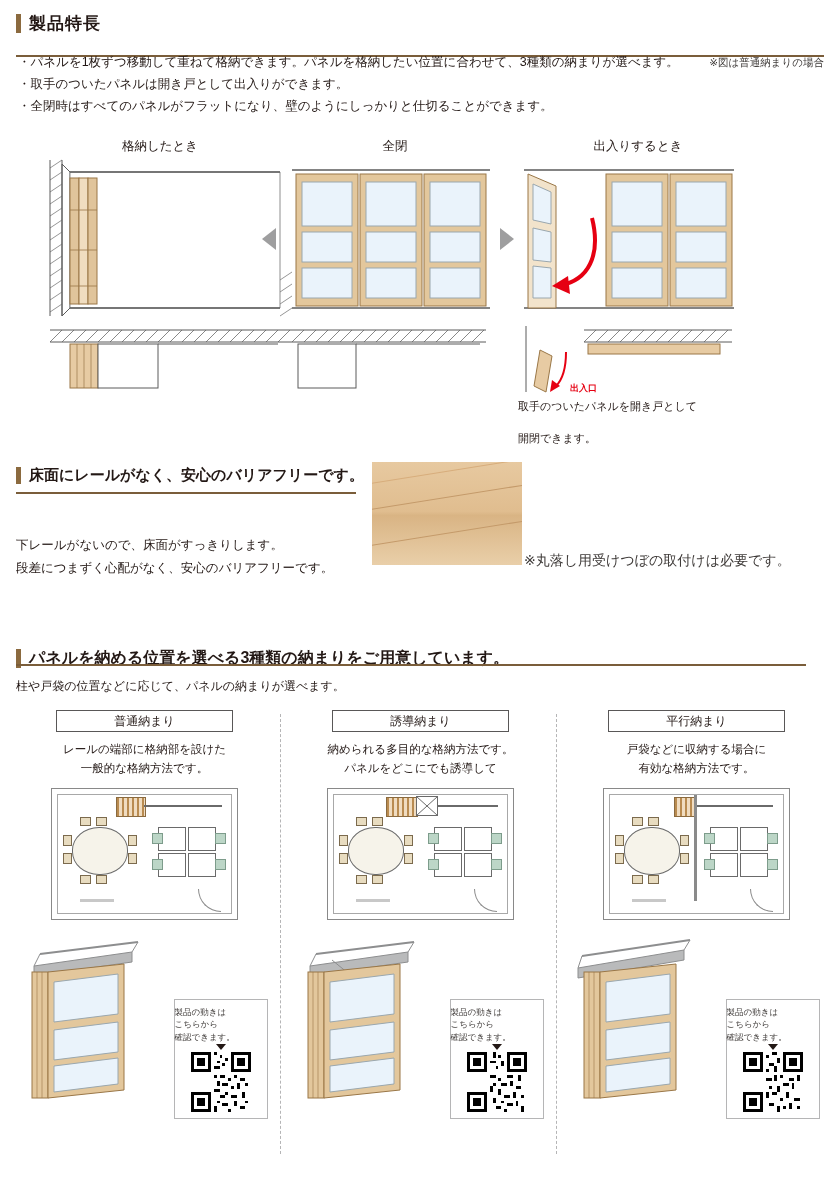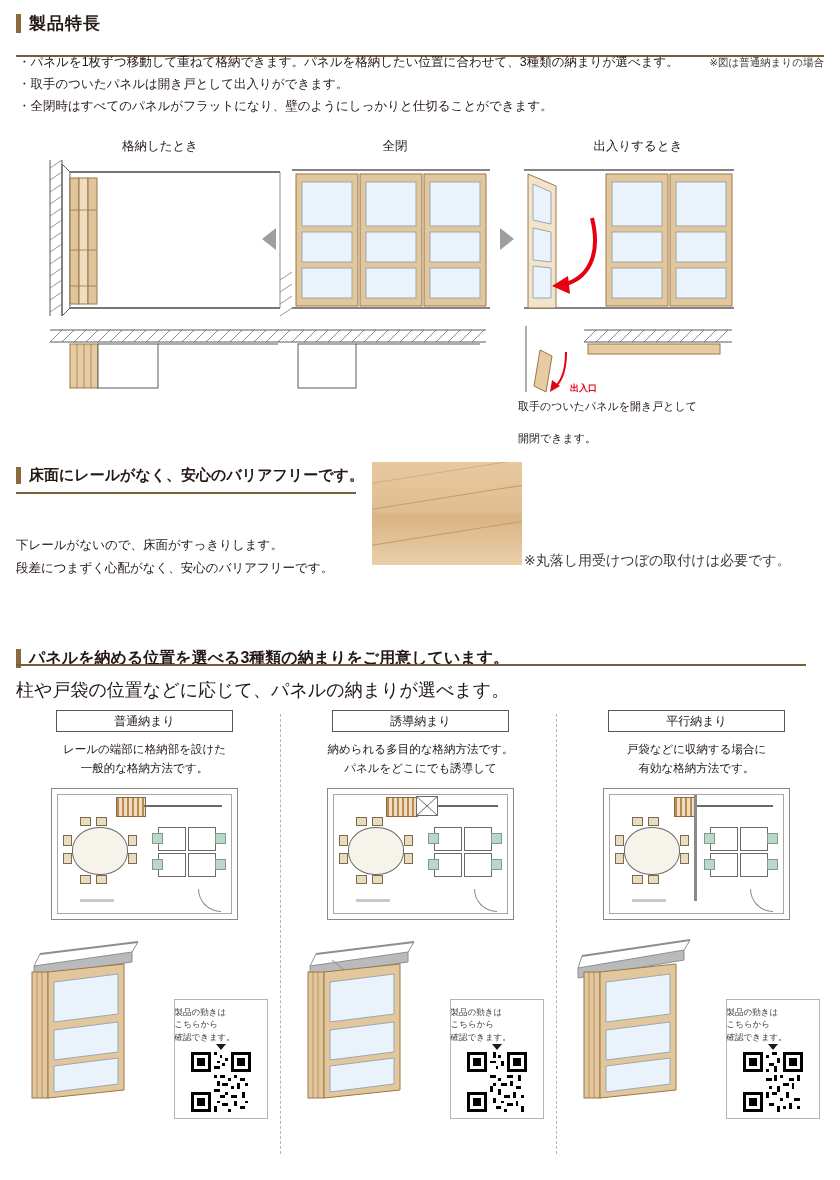--- a/index.html
+++ b/index.html
@@ -61,21 +61,21 @@
   .wood .w1{top:34px;}
   .wood .w2{top:70px;}
   .wood .w3{top:8px;background:#d7ad7c;}
   .bf-note{position:absolute;left:524px;top:552px;font-size:14px;color:#3e3a38;}
 
   
   .t3-head{position:absolute;left:16px;top:648px;display:flex;align-items:center;text-align:center;}
   .t3-head .bar{width:5px;height:19px;background:#8b6a3f;margin-right:8px;}
   .t3-head .txt{font-size:16px;font-weight:bold;}
   .t3-underline{position:absolute;left:16px;top:664px;width:790px;height:2px;background:#7a5d3a;}
-  .t3-sub{position:absolute;left:16px;top:678px;font-size:18px;font-family:Liberation Mono, monospace;}
+  .t3-sub{position:absolute;left:16px;top:678px;font-size:12px;font-family:Liberation Mono, monospace;}
 
   .cols{position:absolute;left:8px;top:710px;width:824px;height:460px;}
   .col{position:absolute;top:0;width:265px;height:450px;}
   .col.c1{left:4px;}
   .col.c2{left:280px;}
   .col.c3{left:556px;}
   .vsep{position:absolute;top:4px;width:0;height:440px;border-left:1px dashed #b5b5b6;}
 
   .pill{
     margin:0 auto;width:175px;height:20px;border:1px solid #595757;

